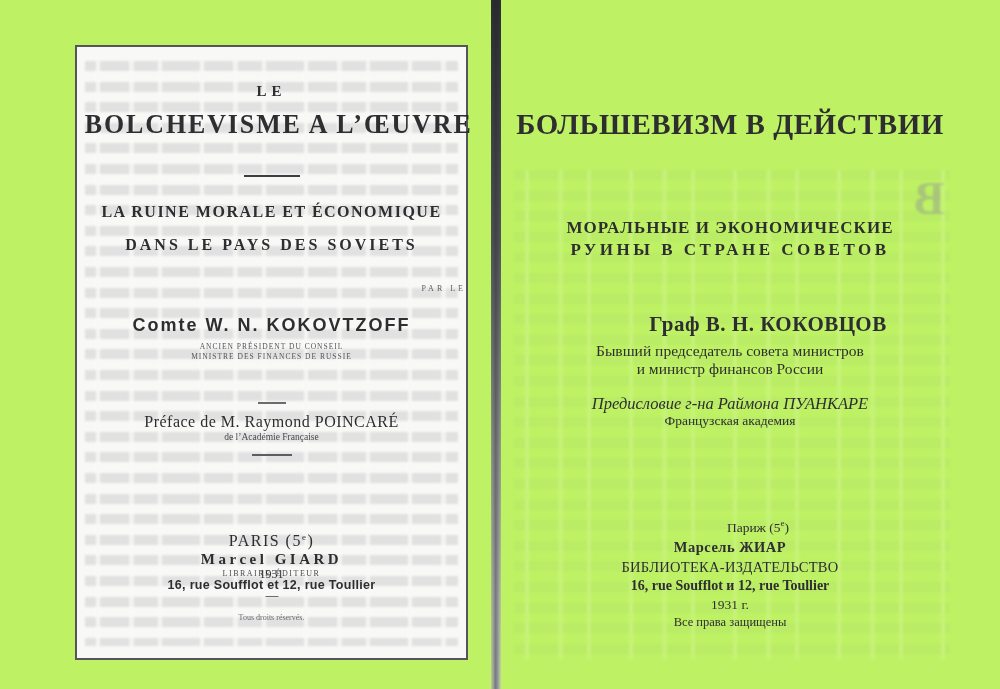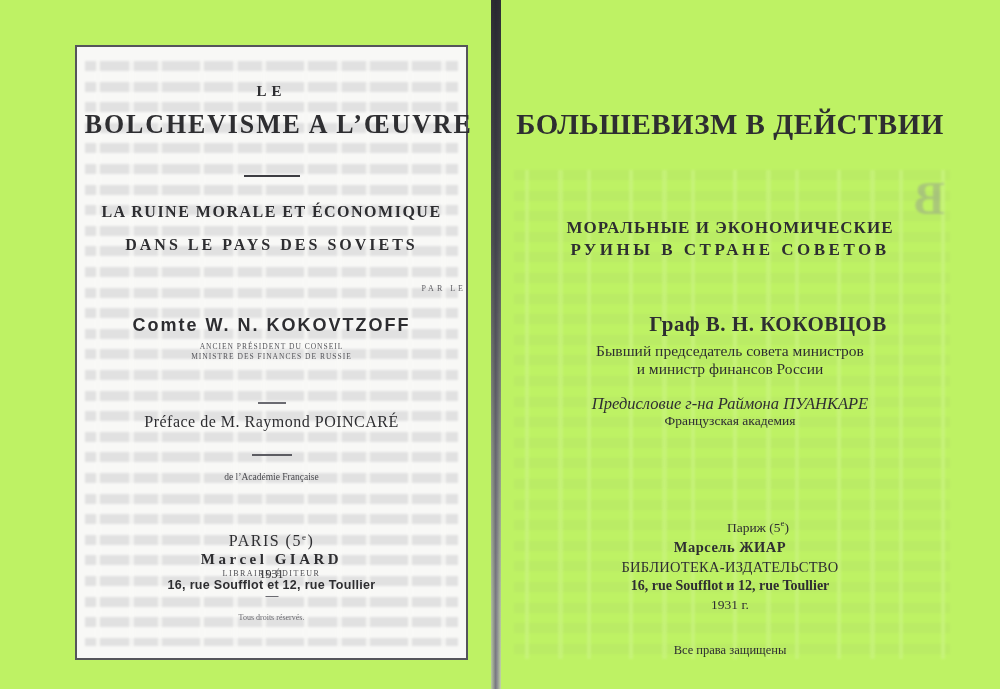--- a/index.html
+++ b/index.html
@@ -29,21 +29,21 @@
   .rule{position:absolute;left:50%;transform:translateX(-50%);background:#3d3d42;}
   .rule-a{top:128px;width:56px;height:2px;}
   .fr-sub1{top:156px;font-size:16px;font-weight:bold;letter-spacing:1.5px;}
   .fr-sub2{top:189px;font-size:16px;font-weight:bold;letter-spacing:3px;}
   .parle{top:237px;font-size:8px;letter-spacing:3px;color:#5f5f64;text-align:right;}
   .fr-author{top:268px;font-size:18px;font-weight:bold;letter-spacing:2px;font-family:"Liberation Sans",sans-serif;}
   .fr-role1{top:295px;font-size:7.5px;letter-spacing:1px;color:#55555a;}
   .fr-role2{top:305px;font-size:7.5px;letter-spacing:1px;color:#55555a;}
   .rule-b{top:355px;width:28px;height:1.5px;background:#6b6b71;}
   .fr-preface{top:366px;font-size:16px;letter-spacing:.5px;}
-  .fr-acad{top:385px;font-size:9.5px;color:#48484d;margin-top:40px;}
+  .fr-acad{top:385px;font-size:9.5px;color:#48484d;}
   .rule-c{top:407px;width:40px;height:1.5px;background:#5c5c62;}
   .fr-city{top:485px;font-size:16px;letter-spacing:1.5px;}
   .fr-city sup{font-size:9px;}
   .fr-pub{top:504px;font-size:15px;font-weight:600;letter-spacing:3.5px;}
   .fr-pubrole{top:522px;font-size:8px;letter-spacing:1.5px;color:#4c4c51;}
   .fr-addr{top:531px;font-size:12.5px;font-weight:bold;font-family:"Liberation Sans",sans-serif;letter-spacing:.3px;}
   .rule-d{top:549px;width:13px;height:1px;background:#6b6b71;}
   .fr-year{top:520px;font-size:12px;}
   .fr-rights{top:566px;font-size:8px;color:#6a6a6f;}
 
@@ -70,21 +70,21 @@
   .ru-role1{top:342px;font-size:15.5px;}
   .ru-role2{top:360px;font-size:15.5px;}
   .ru-preface{top:394px;font-size:16.5px;font-style:italic;}
   .ru-acad{top:413px;font-size:13.5px;}
   .ru-city{top:518px;font-size:13.5px;margin-left:28px;}
   .ru-city sup{font-size:9px;}
   .ru-pub{top:539px;font-size:14.5px;font-weight:bold;letter-spacing:.5px;}
   .ru-pubrole{top:559px;font-size:14.5px;letter-spacing:.3px;}
   .ru-addr{top:578px;font-size:14px;font-weight:bold;}
   .ru-year{top:597px;font-size:13.5px;}
-  .ru-rights{top:615px;font-size:12.5px;margin-top:28px;}
+  .ru-rights{top:615px;font-size:12.5px;}
 </style>
 </head>
 <body>
 
 <div class="canvas">
 
   <div class="lframe">
     <div class="bleed bleed-left"></div>
 
     <div class="line half-title">LE</div>

